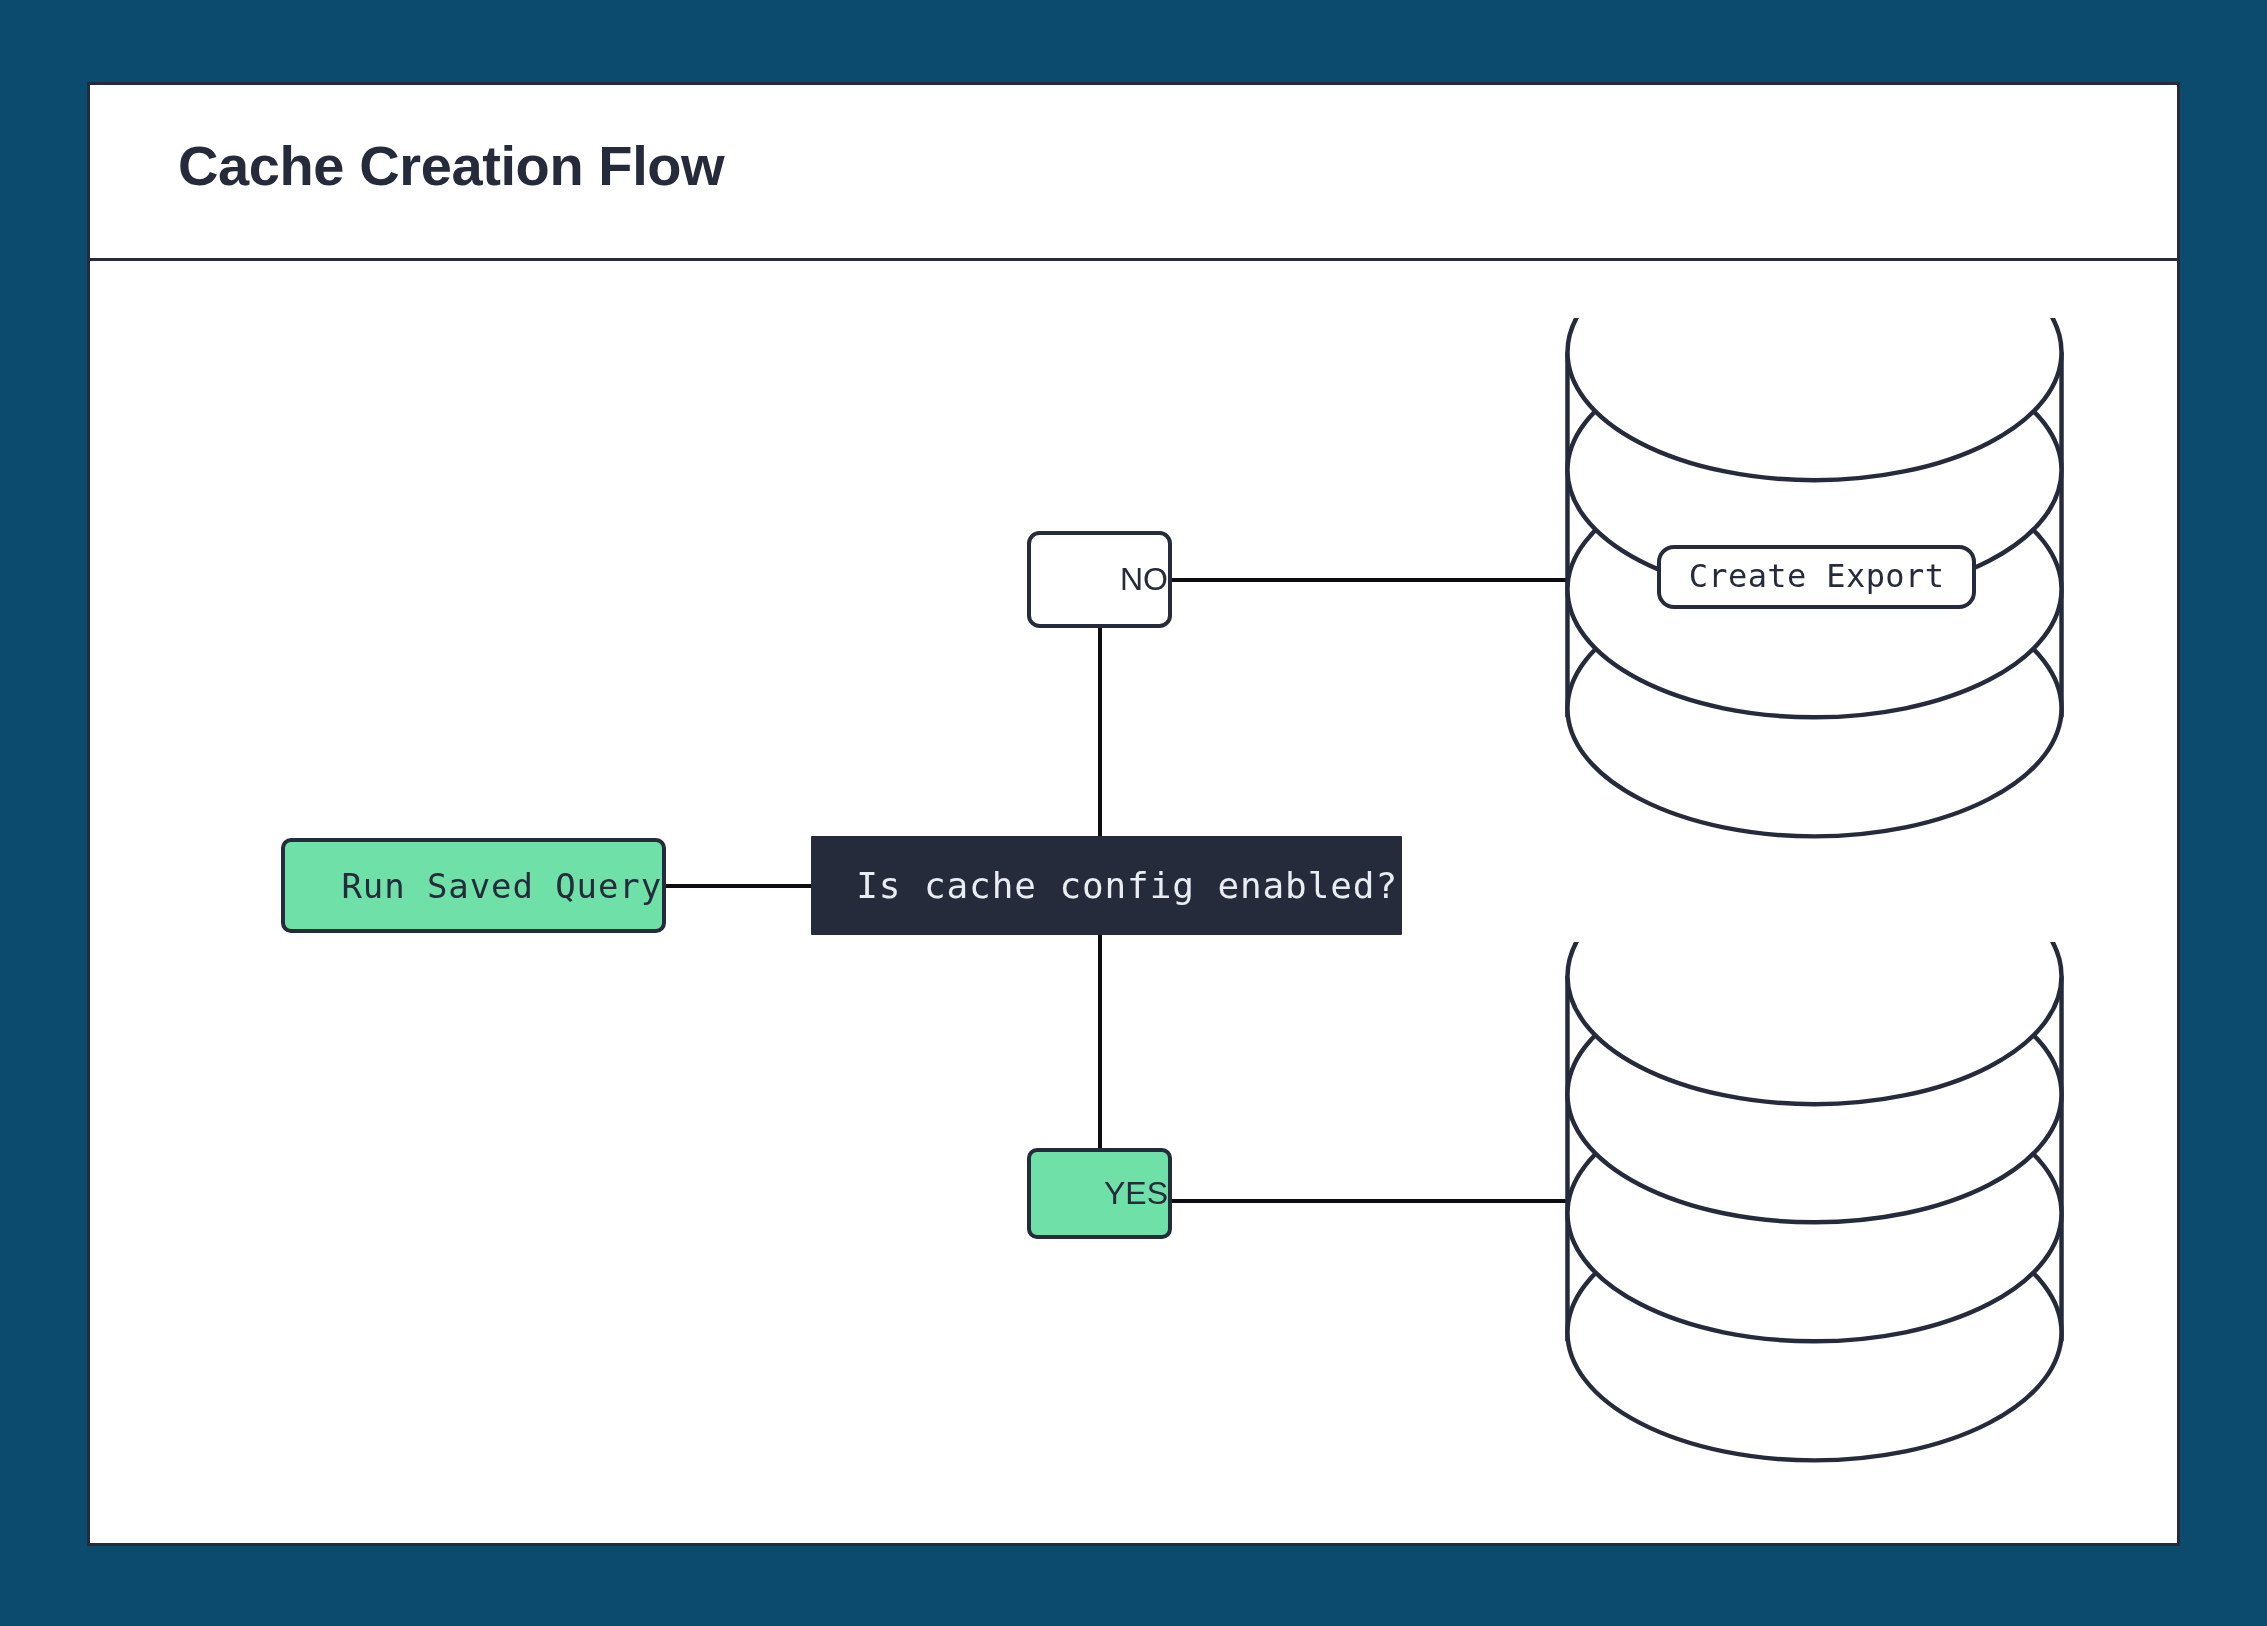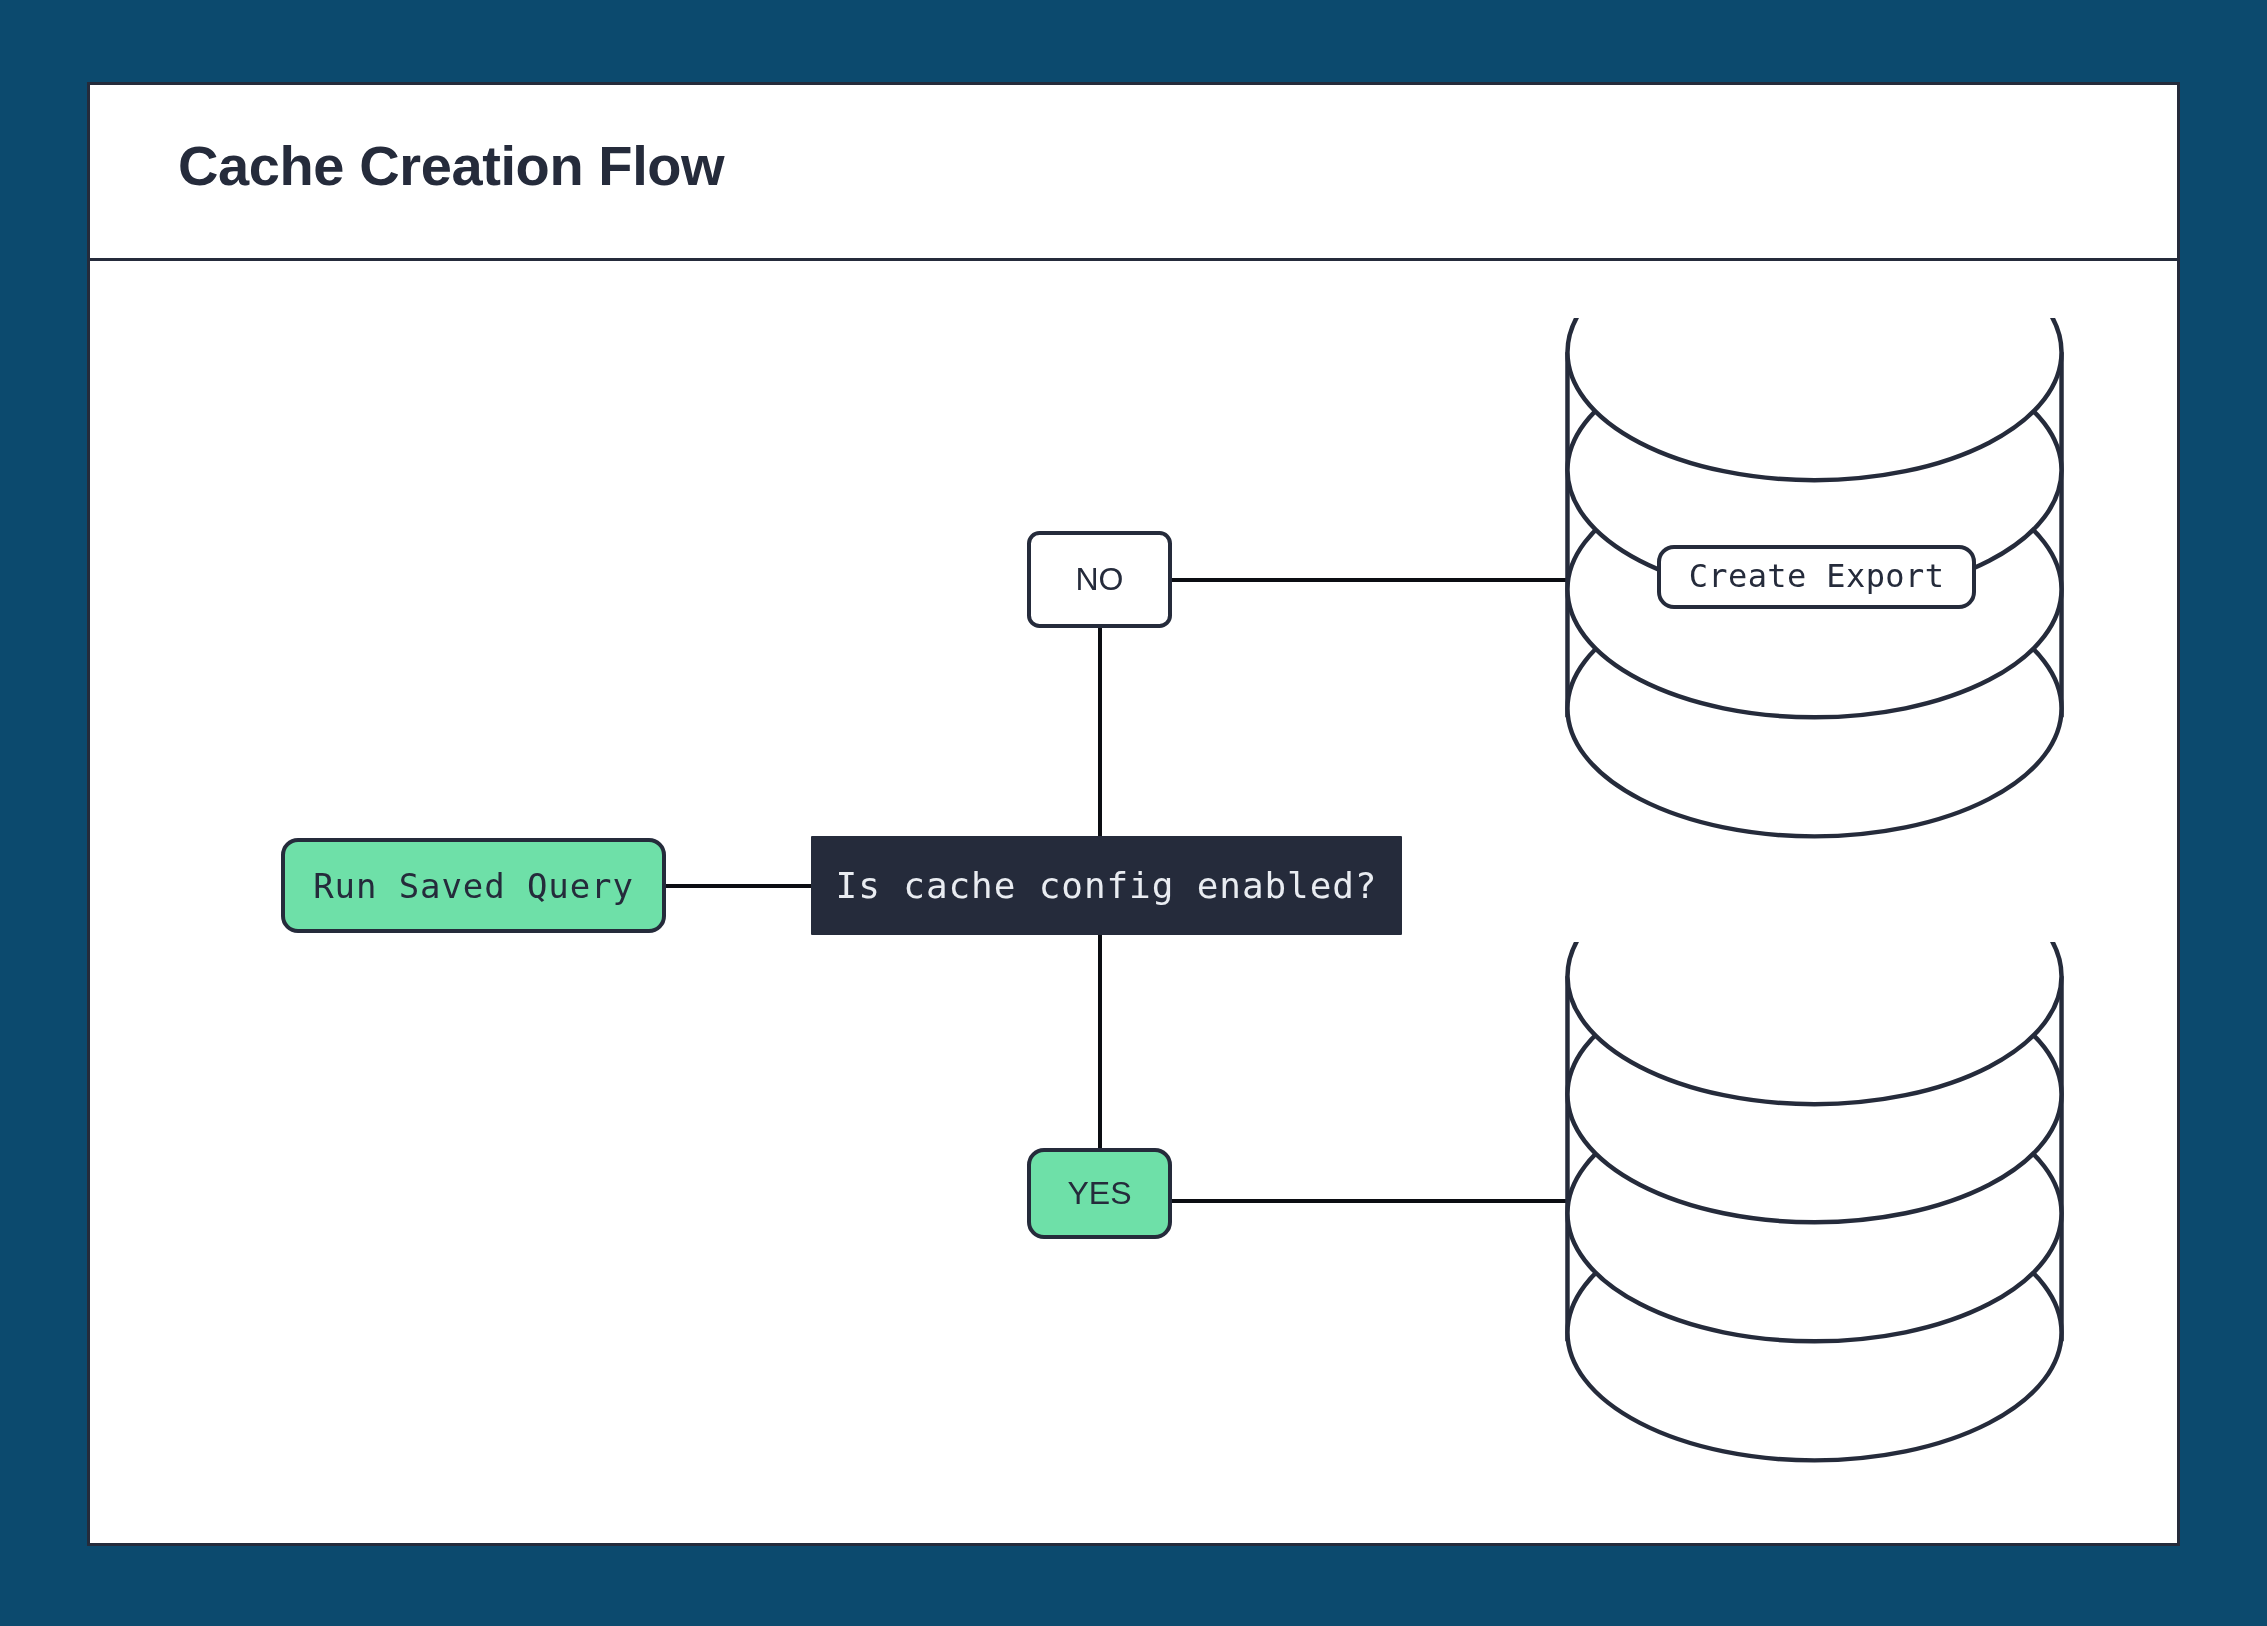--- a/index.html
+++ b/index.html
@@ -71,29 +71,29 @@
   }
   .edge.h { height: 3.6px; }
   .edge.v { width: 3.6px; }
 
   
   .node {
     position: absolute;
     box-sizing: border-box;
     display: flex;
     align-items: center;
-    justify-content: center;
+    justify-content: flex-end;
     text-align: center;
     white-space: pre-line;
   }
 
   .node-green {
     background: #6ee0a8;
     border: 4.5px solid #252b3b;
-    border-radius: 17px;
+    border-radius: 10px;
     color: #252b3b;
   }
   .node-dark {
     background: #252b3b;
     border: 4.5px solid #252b3b;
     border-radius: 1px;
     color: #e9ecf1;
   }
   .node-white {
     background: #ffffff;

